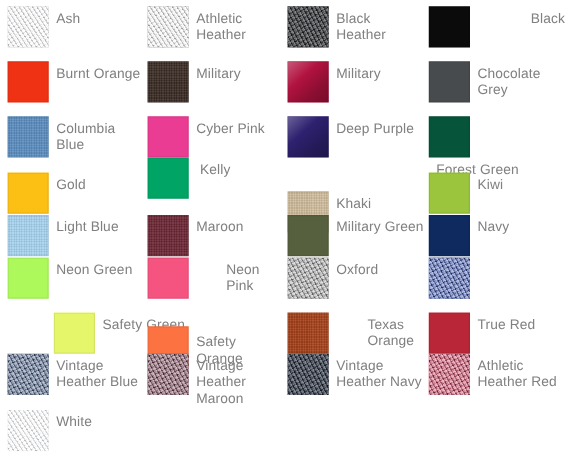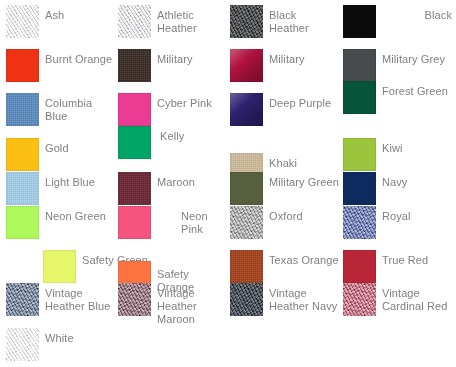--- a/index.html
+++ b/index.html
@@ -124,41 +124,41 @@
     <div class="swatch-cell" style="left: 230px; top: 49px;">
       <div class="swatch-chip chip-border" style="background: rgb(177, 18, 63);">
         <div class="tex tex-sheen"></div>
       </div>
       <div class="swatch-label">Military</div>
     </div>
     <div class="swatch-cell" style="left: 343px; top: 49px;">
       <div class="swatch-chip chip-border" style="background: rgb(71, 75, 78);">
         <div class="tex tex-flat"></div>
       </div>
-      <div class="swatch-label">Military Grey</div>
+      <div class="swatch-label">Chocolate Grey</div>
     </div>
     <div class="swatch-cell" style="left: 6px; top: 93px;">
       <div class="swatch-chip chip-border" style="background: rgb(91, 141, 192);">
         <div class="tex tex-fabric"></div>
       </div>
       <div class="swatch-label">Columbia Blue</div>
     </div>
     <div class="swatch-cell" style="left: 118px; top: 93px;">
       <div class="swatch-chip chip-border" style="background: rgb(235, 60, 147);">
         <div class="tex tex-flat"></div>
       </div>
       <div class="swatch-label">Cyber Pink</div>
     </div>
     <div class="swatch-cell" style="left: 230px; top: 93px;">
       <div class="swatch-chip chip-border" style="background: rgb(46, 33, 112);">
         <div class="tex tex-sheen"></div>
       </div>
       <div class="swatch-label">Deep Purple</div>
     </div>
-    <div class="swatch-cell" style="left: 343px; top: 81px;">
+    <div class="swatch-cell" style="left: 343px; top: 93px; flex-direction: column;">
       <div class="swatch-chip chip-border" style="background: rgb(6, 84, 58);">
         <div class="tex tex-flat"></div>
       </div>
       <div class="swatch-label">Forest Green</div>
     </div>
     <div class="swatch-cell" style="left: 6px; top: 138px;">
       <div class="swatch-chip chip-border" style="background: rgb(252, 191, 20);">
         <div class="tex tex-flat"></div>
       </div>
       <div class="swatch-label">Gold</div>
@@ -220,35 +220,34 @@
     <div class="swatch-cell" style="left: 230px; top: 206px;">
       <div class="swatch-chip chip-border" style="background: rgb(167, 167, 167);">
         <div class="tex tex-heather-mid"></div>
       </div>
       <div class="swatch-label">Oxford</div>
     </div>
     <div class="swatch-cell" style="left: 343px; top: 206px;">
       <div class="swatch-chip chip-border" style="background: rgb(60, 86, 180);">
         <div class="tex tex-heather-mid"></div>
       </div>
-      <div class="swatch-label">Royal</div>
     </div>
     <div class="swatch-cell" style="left: 6px; top: 250px; margin-left: 37px;">
       <div class="swatch-chip chip-border" style="background: rgb(230, 246, 107);">
         <div class="tex tex-flat"></div>
       </div>
       <div class="swatch-label">Safety Green</div>
     </div>
     <div class="swatch-cell" style="left: 118px; top: 250px; align-items: flex-end;">
       <div class="swatch-chip chip-border" style="background: rgb(252, 115, 65);">
         <div class="tex tex-flat"></div>
       </div>
       <div class="swatch-label">Safety Orange</div>
     </div>
-    <div class="swatch-cell" style="left: 230px; top: 250px;">
+    <div class="swatch-cell" style="left: 230px; top: 250px; gap: 25px;">
       <div class="swatch-chip chip-border" style="background: rgb(165, 65, 25);">
         <div class="tex tex-fabric"></div>
       </div>
       <div class="swatch-label">Texas Orange</div>
     </div>
     <div class="swatch-cell" style="left: 343px; top: 250px;">
       <div class="swatch-chip chip-border" style="background: rgb(184, 38, 56);">
         <div class="tex tex-flat"></div>
       </div>
       <div class="swatch-label">True Red</div>
@@ -268,21 +267,21 @@
     <div class="swatch-cell" style="left: 230px; top: 283px;">
       <div class="swatch-chip chip-border" style="background: rgb(50, 60, 78);">
         <div class="tex tex-heather-dark"></div>
       </div>
       <div class="swatch-label">Vintage Heather Navy</div>
     </div>
     <div class="swatch-cell" style="left: 343px; top: 283px;">
       <div class="swatch-chip chip-border" style="background: rgb(210, 66, 99);">
         <div class="tex tex-heather-mid"></div>
       </div>
-      <div class="swatch-label">Vintage Cardinal Red</div>
+      <div class="swatch-label">Athletic Heather Red</div>
     </div>
     <div class="swatch-cell" style="left: 6px; top: 328px;">
       <div class="swatch-chip chip-border" style="background: rgb(247, 249, 251);">
         <div class="tex tex-heather-light"></div>
       </div>
       <div class="swatch-label">White</div>
     </div>
   </div>
 
 </body></html>

